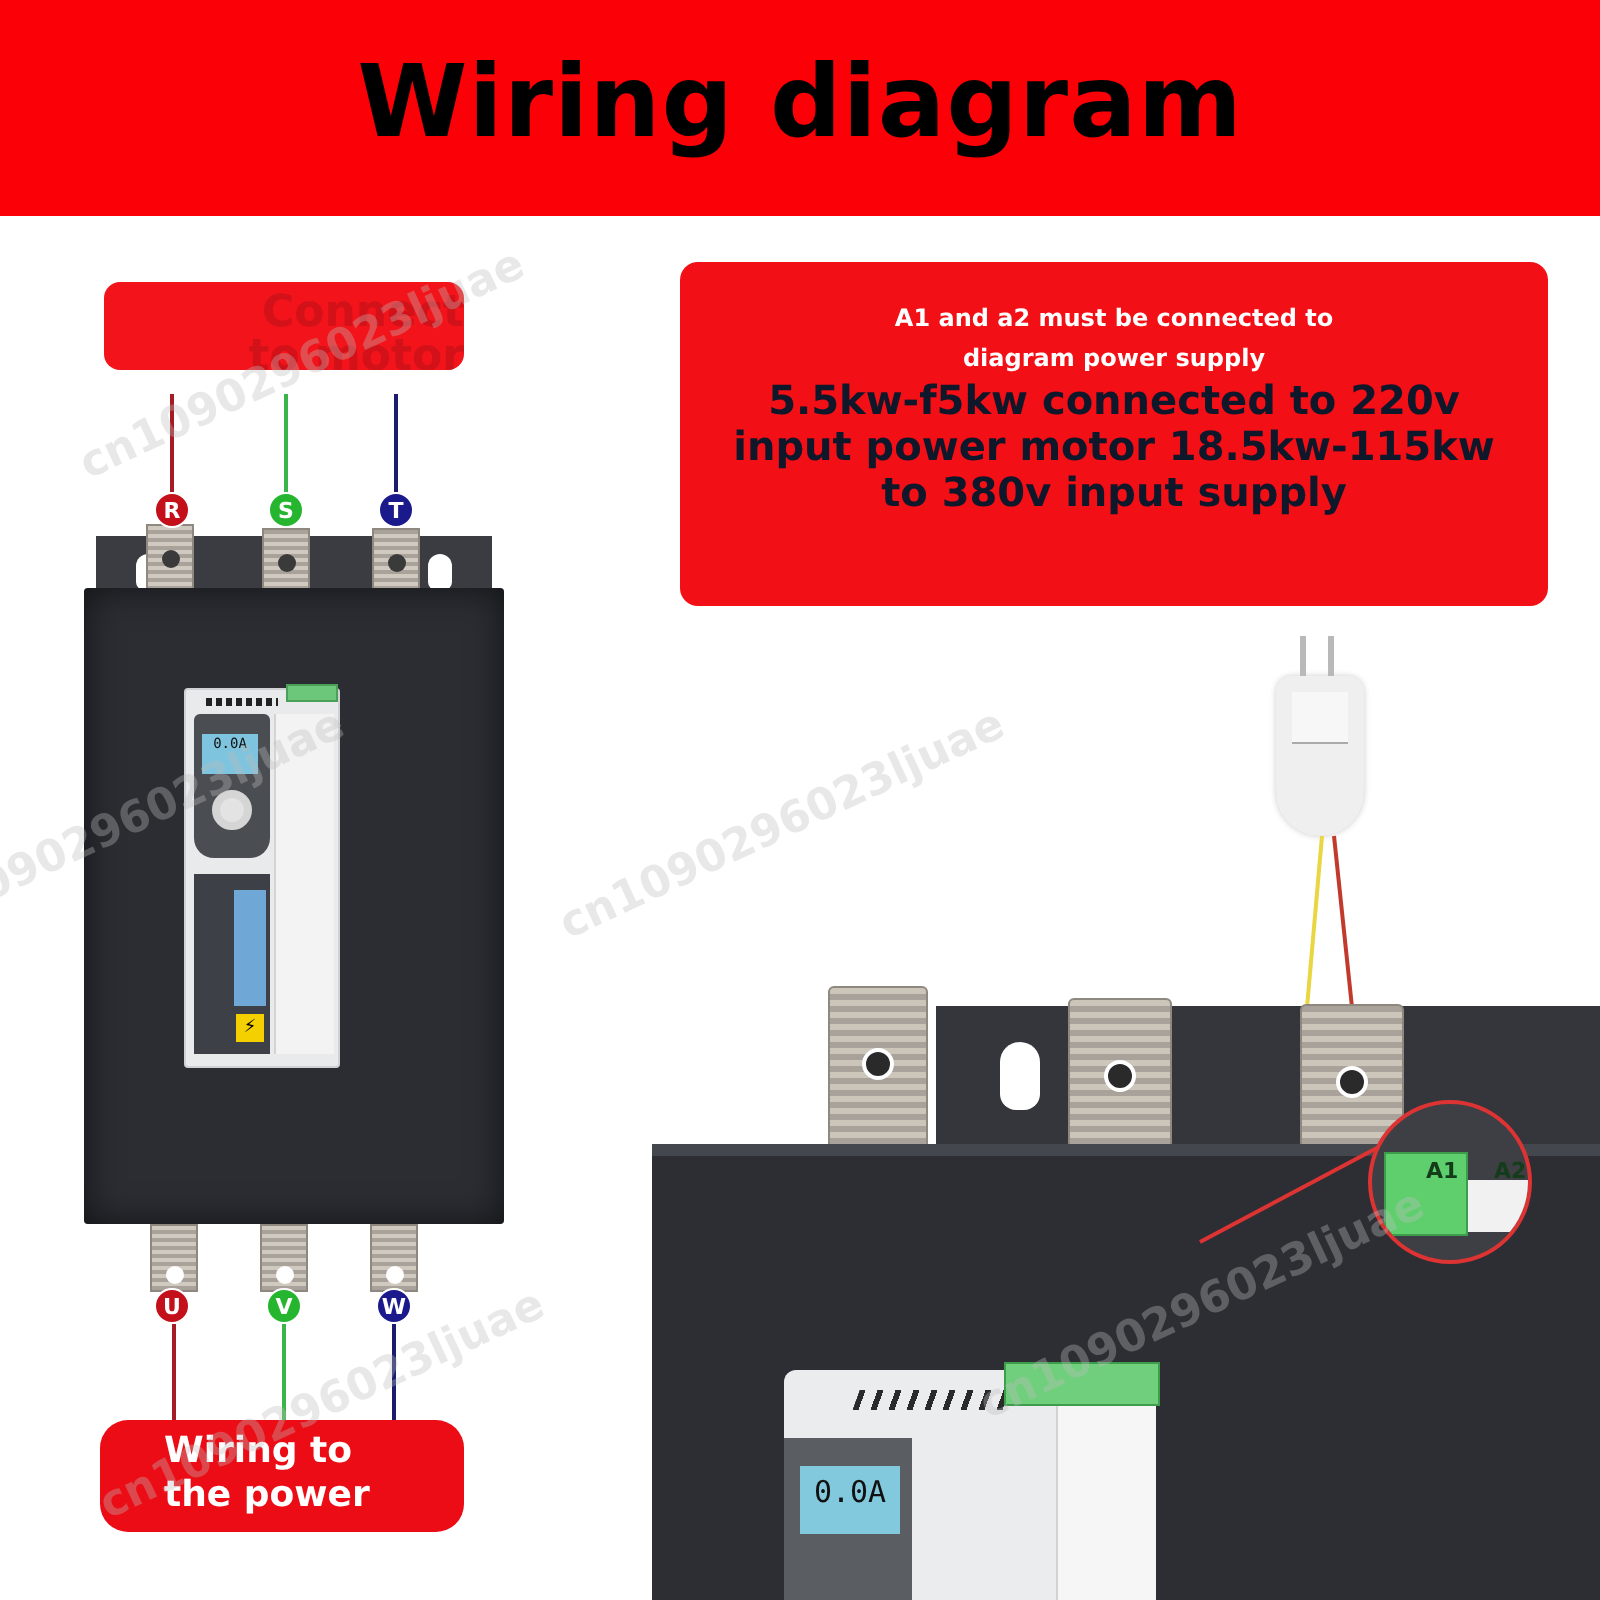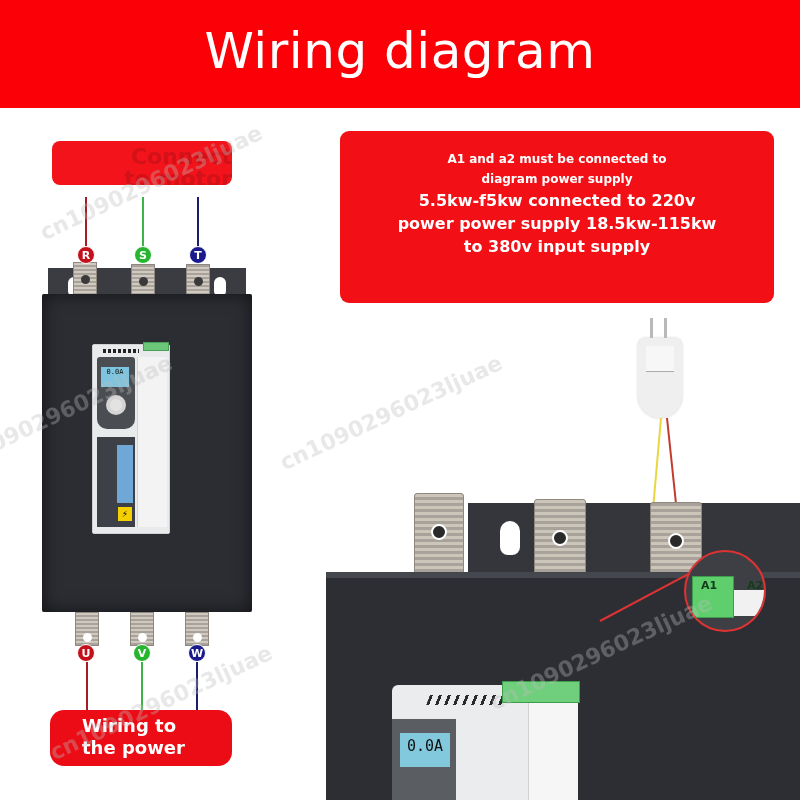--- a/index.html
+++ b/index.html
@@ -1,19 +1,19 @@
 <!DOCTYPE html>
 <html><head>
 <meta charset="utf-8">
 <style>
   * { box-sizing: border-box; margin: 0; padding: 0; }
   body { width: 800px; height: 800px; background: #ffffff; position: relative; overflow: hidden; font-family: "DejaVu Sans", sans-serif; }
 
   .title-bar { position: absolute; left: 0; top: 0; width: 800px; height: 108px; background: #fb0006; display: flex; align-items: center; justify-content: center; }
-  .title-bar h1 { color: #ffffff; font-family: "DejaVu Sans", sans-serif; font-weight: normal; font-size: 50px; letter-spacing: 0.5px; margin-top: -6px; }
+  .title-bar h1 { color: #000000; font-family: "DejaVu Sans", sans-serif; font-weight: bold; font-size: 50px; letter-spacing: 0.5px; margin-top: -6px; }
 
   
   .power-label { position: absolute; left: 52px; top: 141px; width: 180px; height: 44px; background: #f2141a; border-radius: 8px; color: #c8101a; font-weight: bold; font-size: 22px; line-height: 22px; text-align: right; padding-top: 5px; padding-left: 10px; overflow: hidden; }
   .power-label span { display: block; opacity: 0.75; }
 
   .wire { position: absolute; width: 2px; }
   .term-dot { position: absolute; width: 18px; height: 18px; border-radius: 50%; color: #fff; font-weight: bold; font-size: 11px; line-height: 18px; text-align: center; border: 1px solid #fff; }
 
   .device-left { position: absolute; left: 42px; top: 294px; width: 210px; height: 318px; background: #2b2d33; border-radius: 2px; box-shadow: inset 0 0 18px rgba(0,0,0,0.6); }
   .backplate { position: absolute; left: 48px; top: 268px; width: 198px; height: 32px; background: #3a3c42; }
@@ -31,21 +31,21 @@
   .module .lower { position: absolute; left: 4px; top: 92px; width: 38px; height: 90px; background: #3d4046; }
   .module .blue-strip { position: absolute; left: 20px; top: 8px; width: 16px; height: 58px; background: #6fa8d6; }
   .module .warn { position: absolute; left: 21px; top: 70px; width: 14px; height: 14px; background: #f5d000; font-size: 9px; text-align: center; line-height: 14px; color: #000; }
   .module .right-col { position: absolute; left: 44px; top: 12px; width: 30px; height: 170px; background: #f3f3f4; border-left: 1px solid #d4d4d4; }
 
   .motor-label { position: absolute; left: 50px; top: 710px; width: 182px; height: 56px; background: #ec0c15; border-radius: 14px; color: #fff; font-weight: bold; font-size: 18px; line-height: 22px; padding: 5px 0 0 32px; }
 
   
   .info-box { position: absolute; left: 340px; top: 131px; width: 434px; height: 172px; background: #f20f16; border-radius: 9px; color: #fff; text-align: center; font-weight: bold; padding-top: 18px; }
   .info-box .l1 { font-size: 12px; line-height: 20px; }
-  .info-box .l2 { font-size: 16px; line-height: 23px; color: #ffffff; }
+  .info-box .l2 { font-size: 20px; line-height: 23px; color: #0f172a; }
 
   
   .plug { position: absolute; left: 638px; top: 338px; width: 44px; height: 80px; background: #efefef; border-radius: 8px 8px 22px 22px; box-shadow: 0 0 3px #ccc; }
   .plug .prong { position: absolute; top: -20px; width: 3px; height: 20px; background: #b9b9b9; }
   .plug .face { position: absolute; left: 8px; top: 8px; width: 28px; height: 26px; border-bottom: 1px solid #aaa; background: #f7f7f7; }
   .cable { position: absolute; width: 2px; }
 
   .big-device { position: absolute; left: 326px; top: 572px; width: 474px; height: 228px; background: #2c2e34; }
   .big-device .top-edge { position: absolute; left: 0; top: 0; width: 474px; height: 6px; background: #44474d; }
   .big-backplate { position: absolute; left: 468px; top: 503px; width: 332px; height: 76px; background: #34363c; }
@@ -138,21 +138,21 @@
 
 <div class="motor-label">
   <div>Wiring to</div>
   <div>the power</div>
 </div>
 
 <div class="info-box">
   <div class="l1">A1 and a2 must be connected to</div>
   <div class="l1">diagram power supply</div>
   <div class="l2">5.5kw-f5kw connected to 220v</div>
-  <div class="l2">power power supply 18.5kw-115kw</div>
+  <div class="l2">input power motor 18.5kw-115kw</div>
   <div class="l2">to 380v input supply</div>
 </div>
 
 <div class="plug">
   <div class="prong" style="left:12px;"></div>
   <div class="prong" style="left:26px;"></div>
   <div class="face"></div>
 </div>
 <div class="cable" style="left:660px;top:418px;height:160px;background:#e9d640;transform:rotate(5deg);transform-origin:top;"></div>
 <div class="cable" style="left:666px;top:418px;height:160px;background:#c23a2c;transform:rotate(-6deg);transform-origin:top;"></div>
@@ -170,21 +170,21 @@
   </div>
 
 <div class="big-device">
   <div class="top-edge"></div>
 </div>
 
 <div class="callout-line"></div>
 <div class="callout">
   <div class="tray"></div>
   <div class="blk">
-    <span style="left:8px;">A1</span>
+    <span style="left:20px;">A1</span>
     <span style="left:22px;margin-left:32px;">A2</span>
   </div>
 </div>
 
 <div class="front-module">
   <div class="vents"></div>
   <div class="side"></div>
   <div class="tbk"></div>
   <div class="screen-frame">
     <div class="lcd">0.0A</div>

